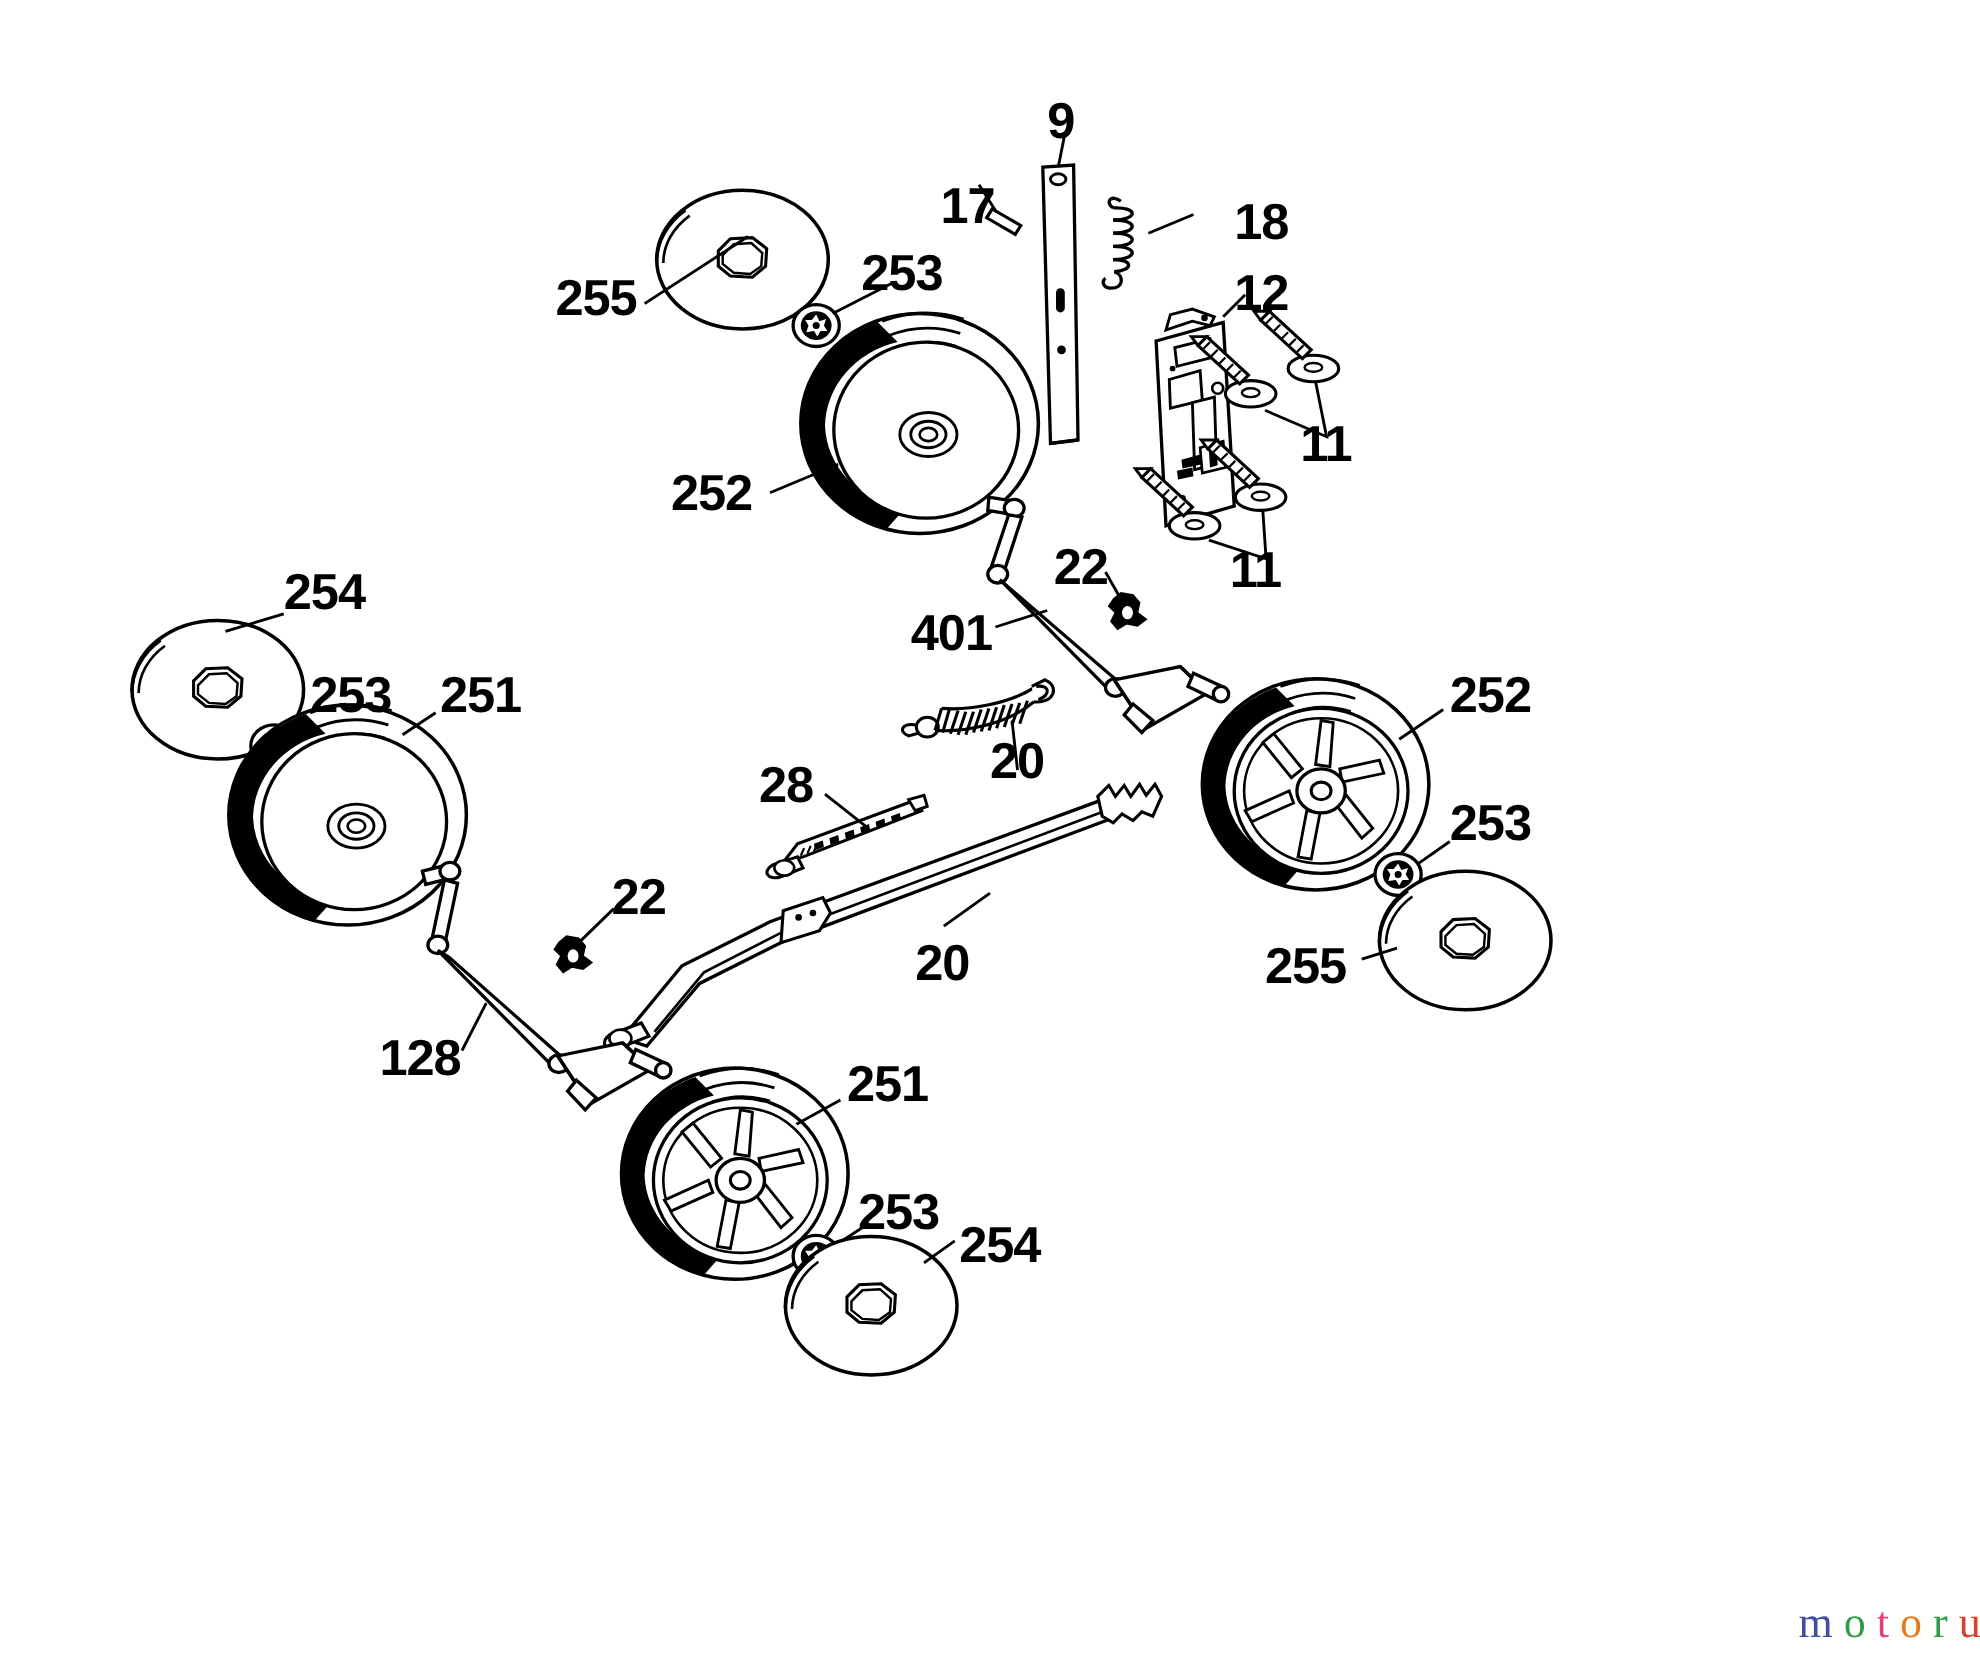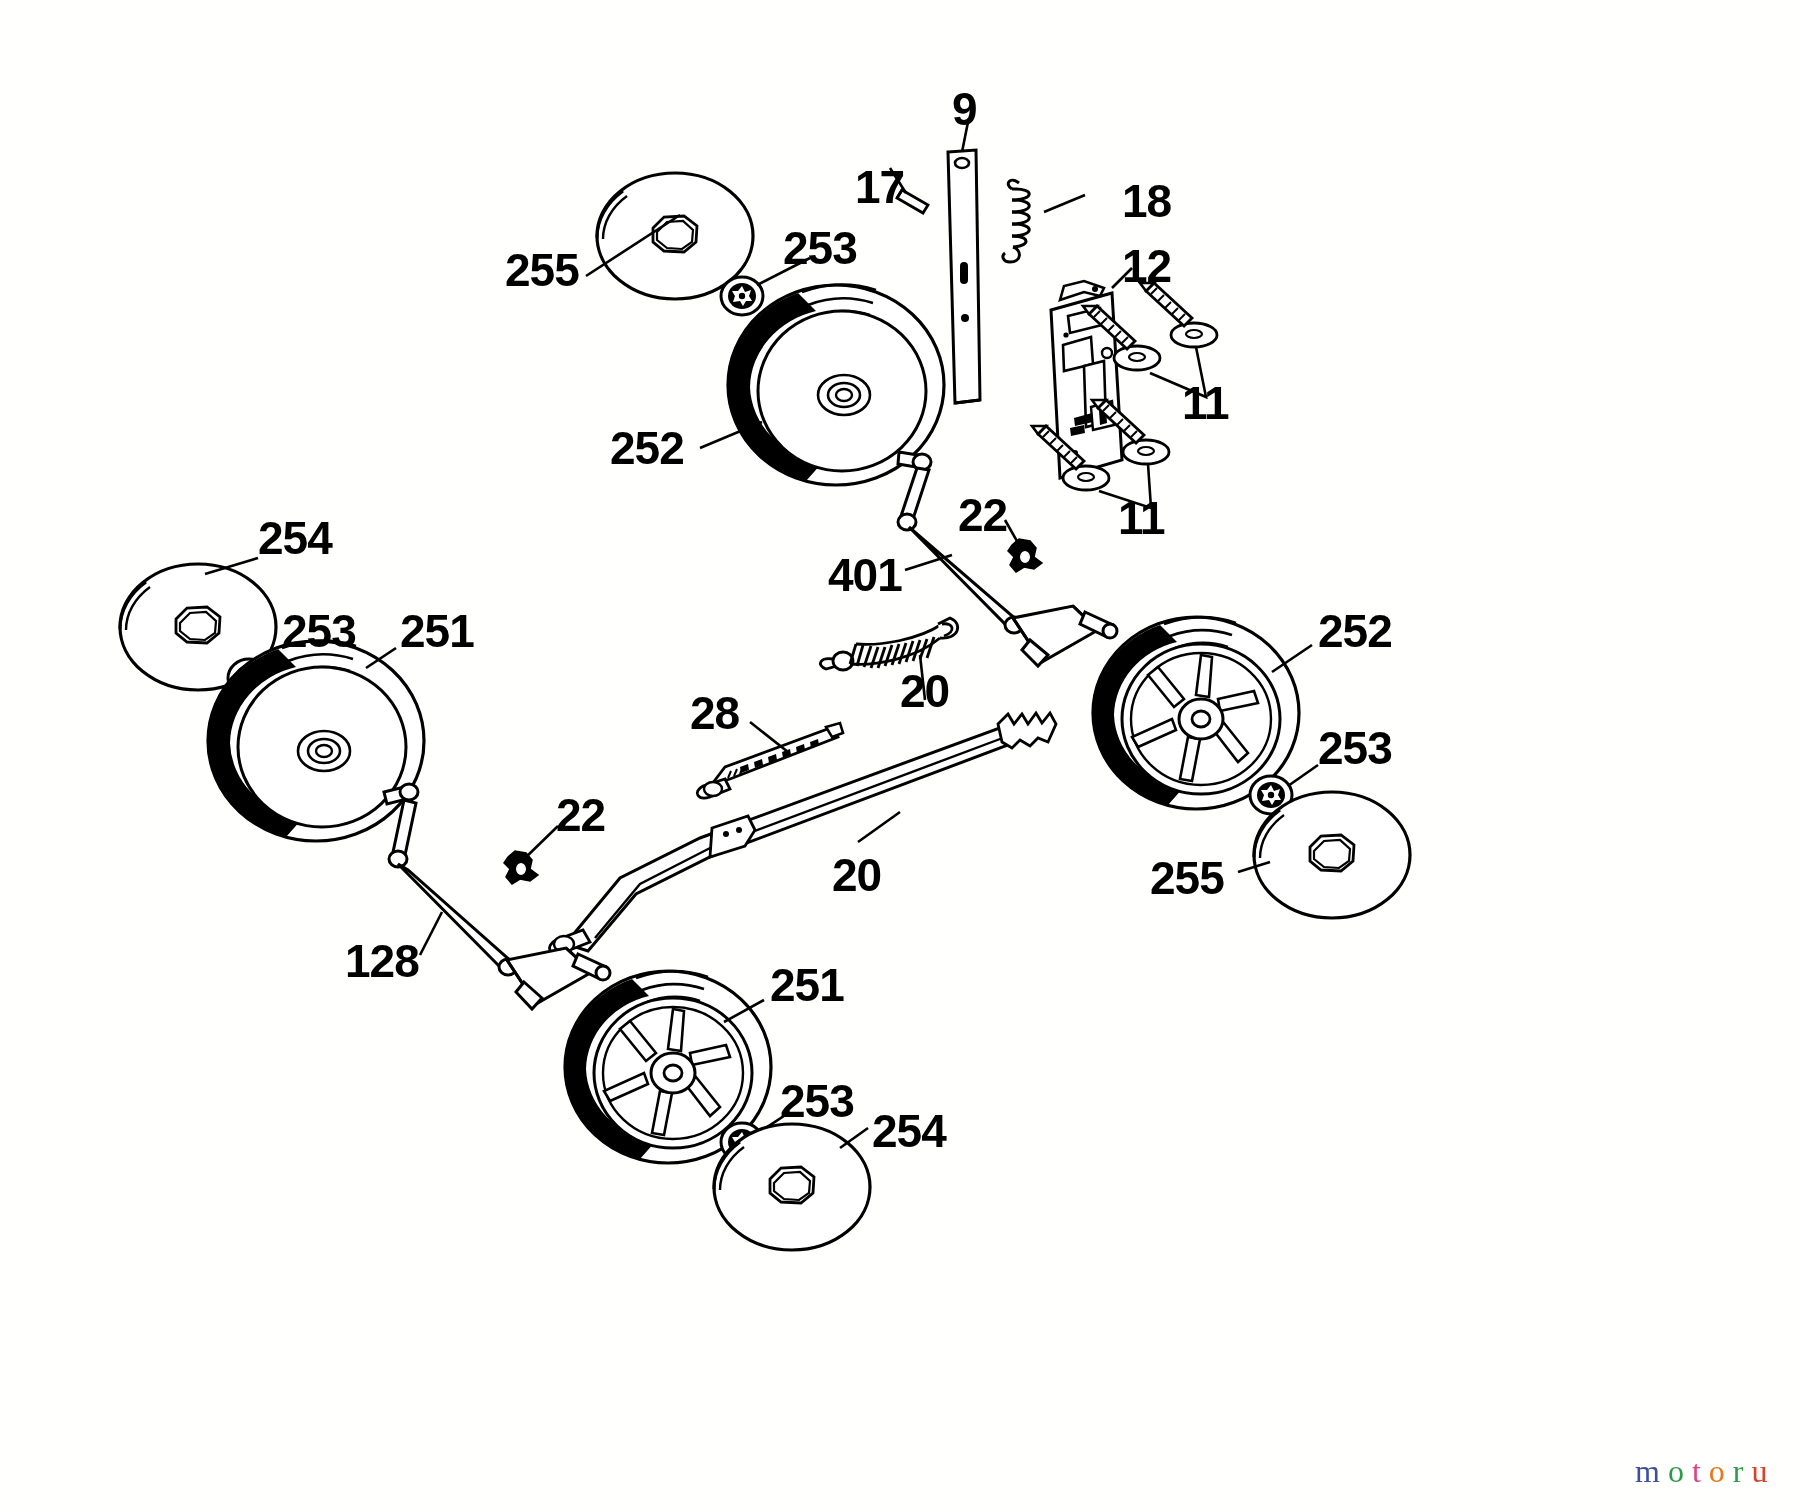--- a/index.html
+++ b/index.html
@@ -33,21 +33,21 @@
     letter-spacing: -1px;
     white-space: nowrap;
     line-height: 1;
     user-select: none;
   }
   
   #logo {
     position: absolute;
     left: 1635px; top: 1455px;
     font-family: "Liberation Serif", serif;
-    font-size: 32px;
+    font-size: 40px;
     line-height: 1;
     white-space: nowrap;
     user-select: none;
   }
   #logo span { font-weight: normal; }
 </style>
 </head>
 <body>
 
 <div id="stage">

